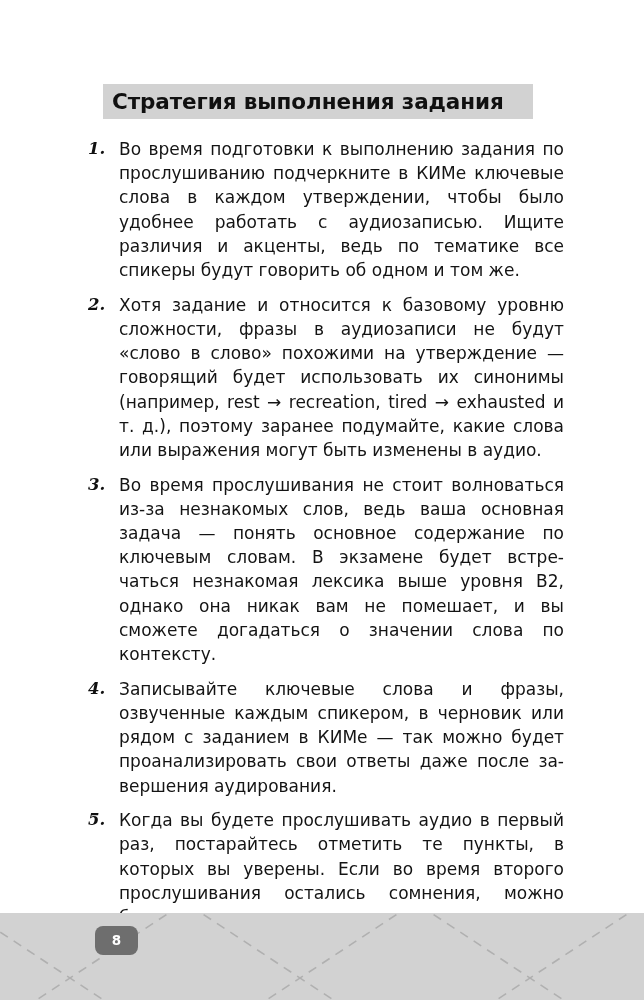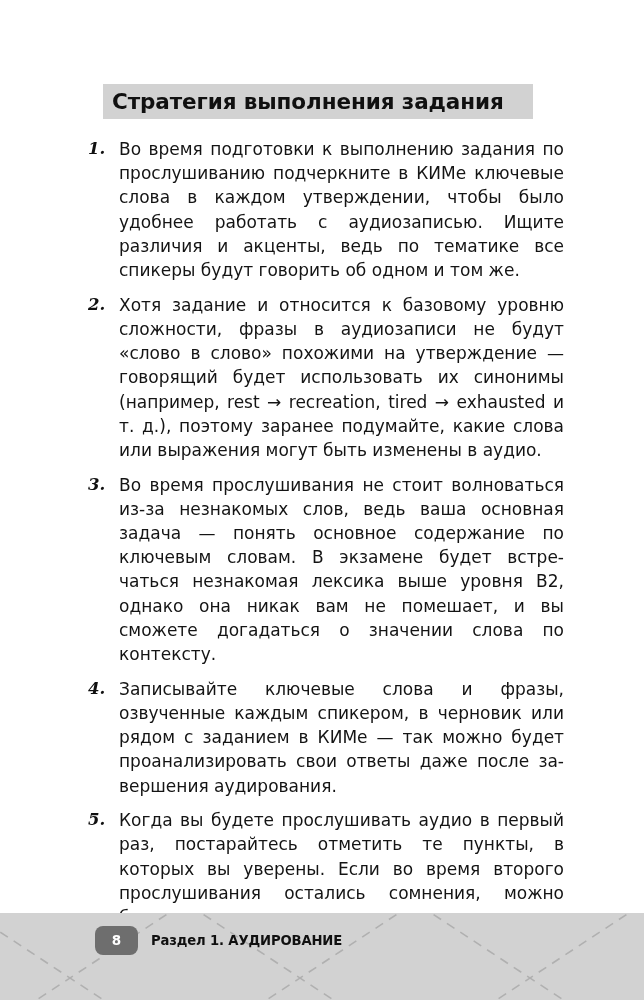--- a/index.html
+++ b/index.html
@@ -194,17 +194,16 @@
         <line x1="490" y1="-60" x2="110" y2="190"></line>
         <line x1="720" y1="-60" x2="340" y2="190"></line>
         <line x1="950" y1="-60" x2="570" y2="190"></line>
       </g>
     </svg>
 
     <div class="footer-bar">
       <div class="page-badge">
         <span class="num">8</span>
       </div>
-      <span class="section-label">Раздел 1. АУДИРОВАНИЕ</span>
     </div>
   </div>
 
 </div>
 
 </body></html>

